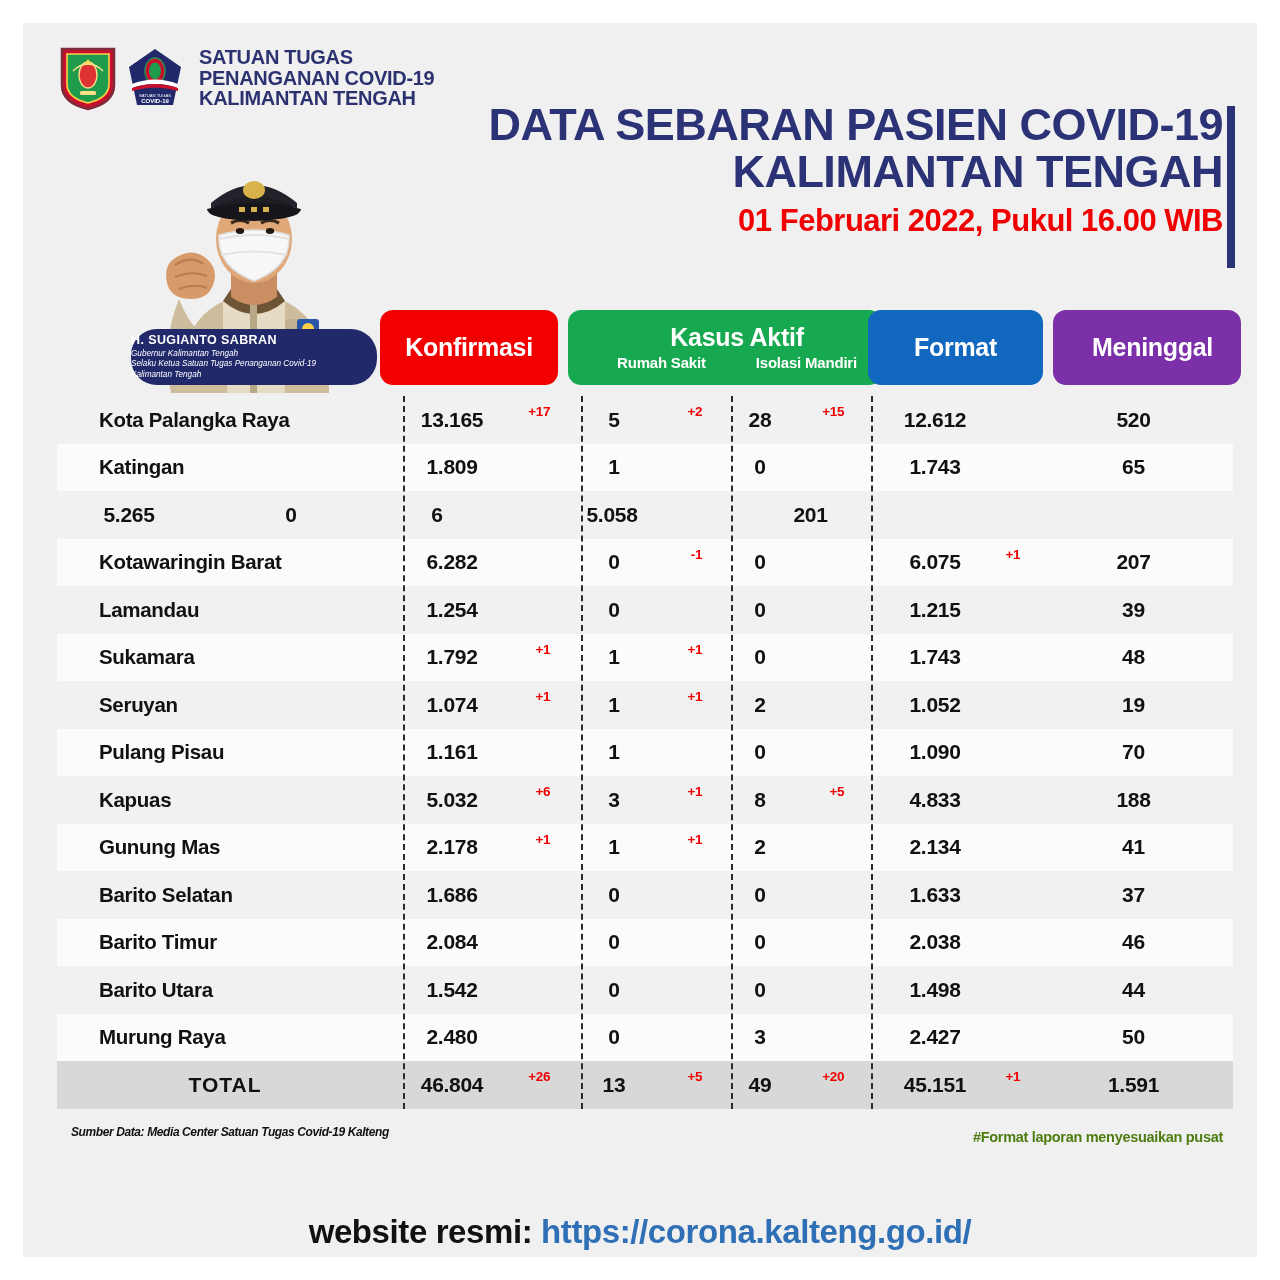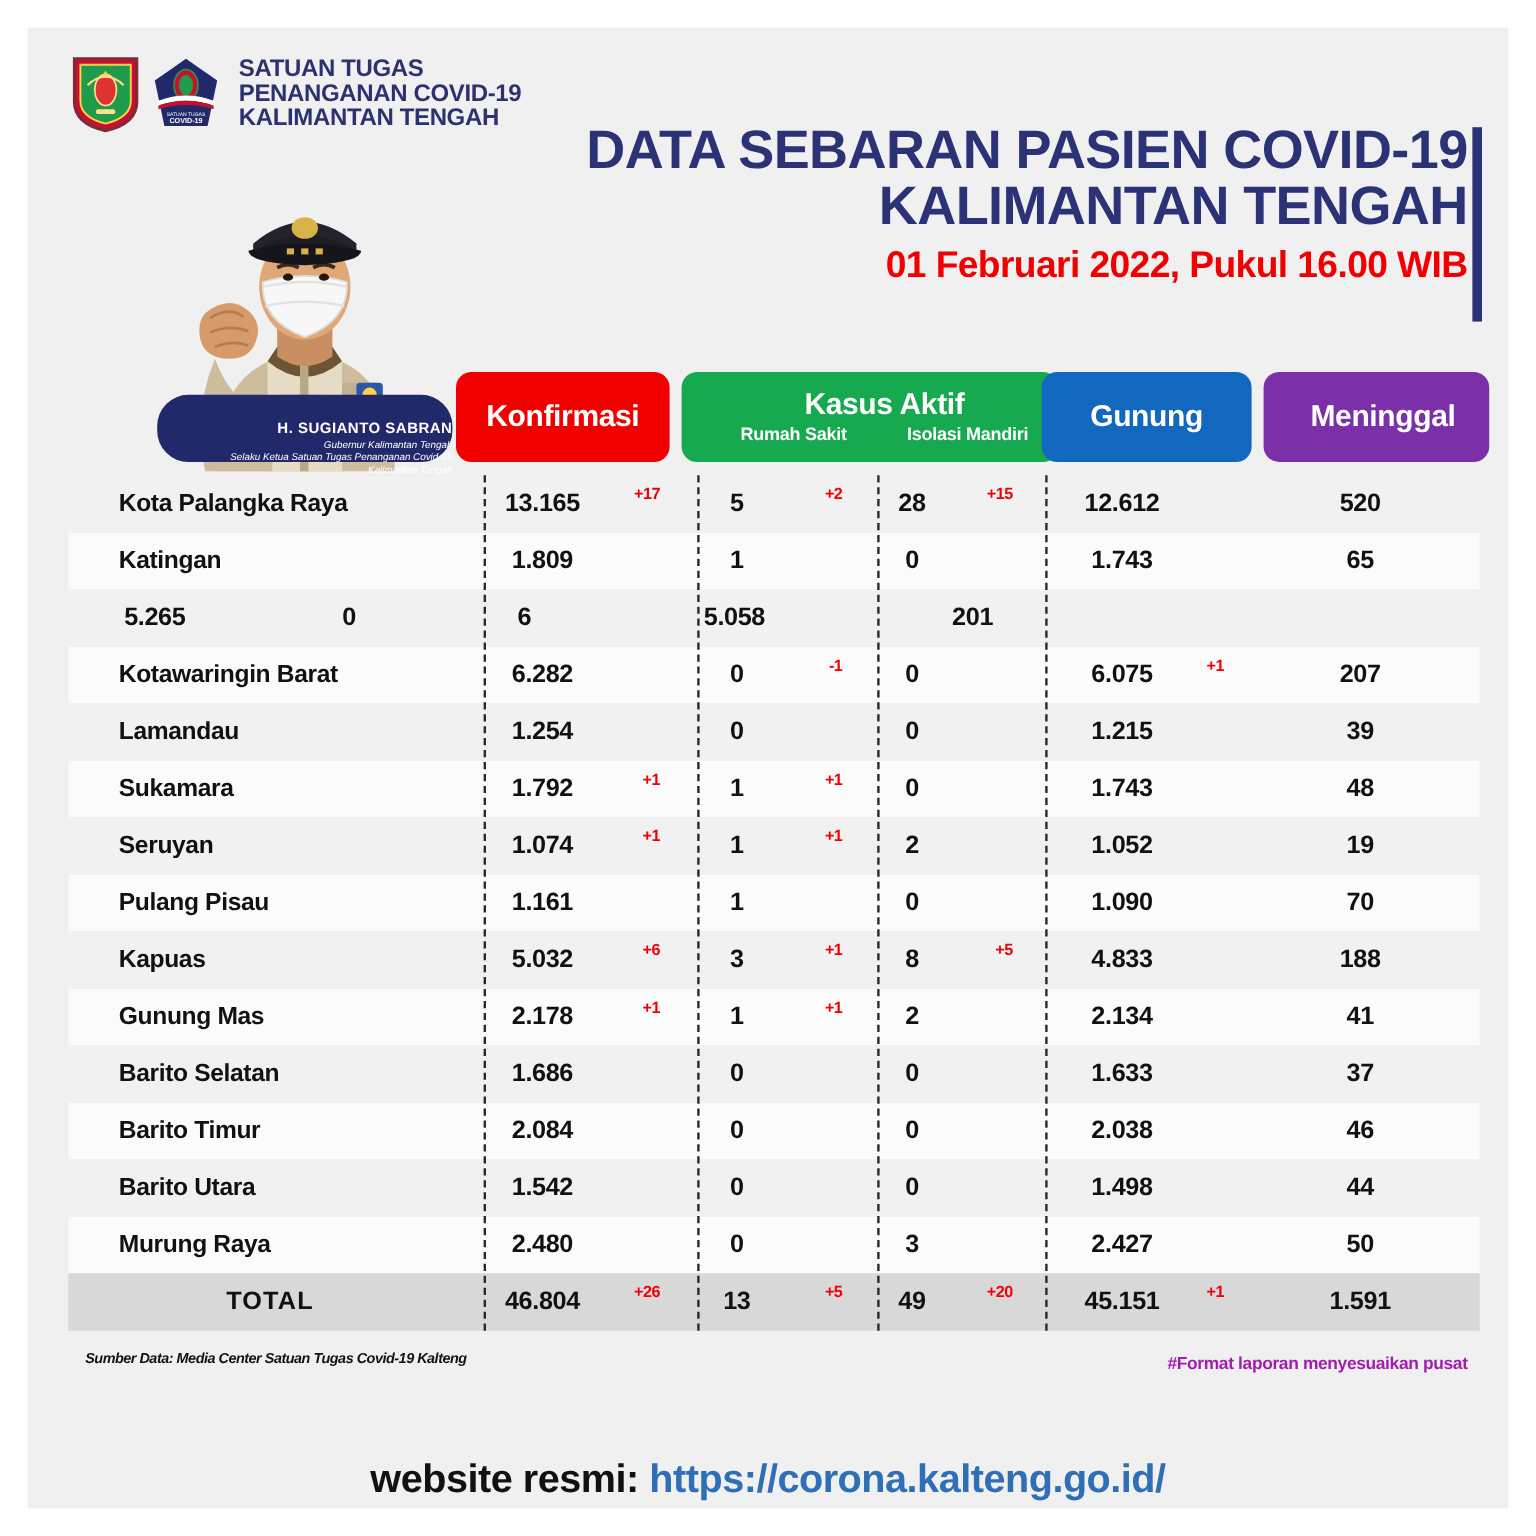--- a/index.html
+++ b/index.html
@@ -32,22 +32,22 @@
     margin-top:7px;font-size:31px;font-weight:bold;color:#f00000;
     letter-spacing:-0.5px;white-space:nowrap;
   }
   .title-bar{position:absolute;left:1204px;top:83px;width:8px;height:162px;background:#2b3276;}
 
   
   .gov{position:absolute;left:96px;top:120px;width:270px;height:250px;}
   .gov svg{display:block;}
   .nameplate{
     position:absolute;left:108px;top:306px;width:246px;height:56px;
-    background:#21296b;border-radius:26px;color:#ffffff;text-align:right;
-    padding-top:21px;box-sizing:border-box;
+    background:#21296b;border-radius:26px;color:#ffffff;text-align:left;
+    padding-top:4px;box-sizing:border-box;
   }
   .np-name{font-size:12.5px;font-weight:bold;letter-spacing:.4px;line-height:1.25;}
   .np-sub{font-size:8.2px;font-style:italic;line-height:1.3;}
 
   
   .badges{position:absolute;left:0;top:0;width:1234px;height:0;}
   .badge{
     position:absolute;top:287px;height:75px;border-radius:13px;
     color:#fff;display:flex;flex-direction:column;
     align-items:center;justify-content:center;
@@ -103,21 +103,21 @@
   #vsep3{left:674px;}
   #vsep4{left:814px;}
 
   
   .source{
     position:absolute;left:48px;top:1102px;font-size:12px;font-weight:bold;
     font-style:italic;color:#111;letter-spacing:-0.4px;
   }
   .format-note{
     position:absolute;right:34px;top:1106px;font-size:14.5px;font-weight:bold;
-    color:#a21caf;letter-spacing:-0.3px;
+    color:#4d7c0f;letter-spacing:-0.3px;
   }
   .website{
     position:absolute;left:0;top:1190px;width:1234px;text-align:center;
     font-size:33px;font-weight:bold;letter-spacing:-0.4px;
   }
   .website .lbl{color:#111;}
   .website .url{color:#2f6fb5;}
 </style>
 </head>
 <body>
@@ -212,21 +212,21 @@
       <span class="b-main">Konfirmasi</span>
     </div>
     <div class="badge" id="badge-aktif">
       <span class="b-main">Kasus Aktif</span>
       <span class="b-subrow">
         <span class="b-sub">Rumah Sakit</span>
         <span class="b-sub">Isolasi Mandiri</span>
       </span>
     </div>
     <div class="badge" id="badge-sembuh">
-      <span class="b-main">Gunung</span>
+      <span class="b-main">Format</span>
     </div>
     <div class="badge" id="badge-meninggal">
       <span class="b-main">Meninggal</span>
     </div>
   </div>
 
   <div class="table">
     <div id="rows-host">
         <div class="row odd">
           <div class="c-name">Kota Palangka Raya</div>

